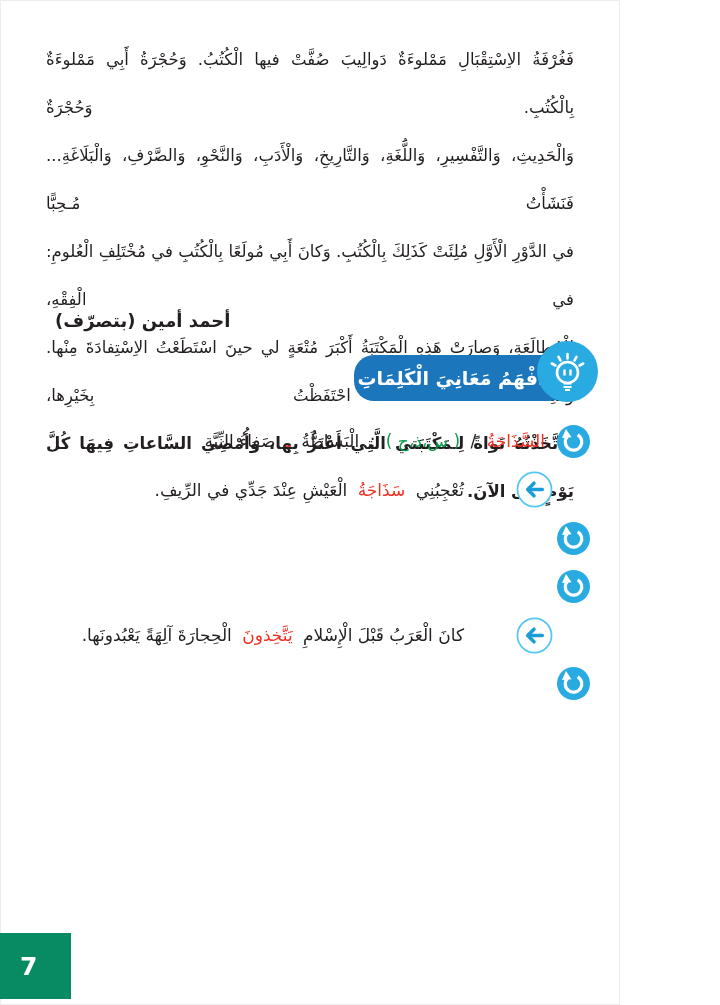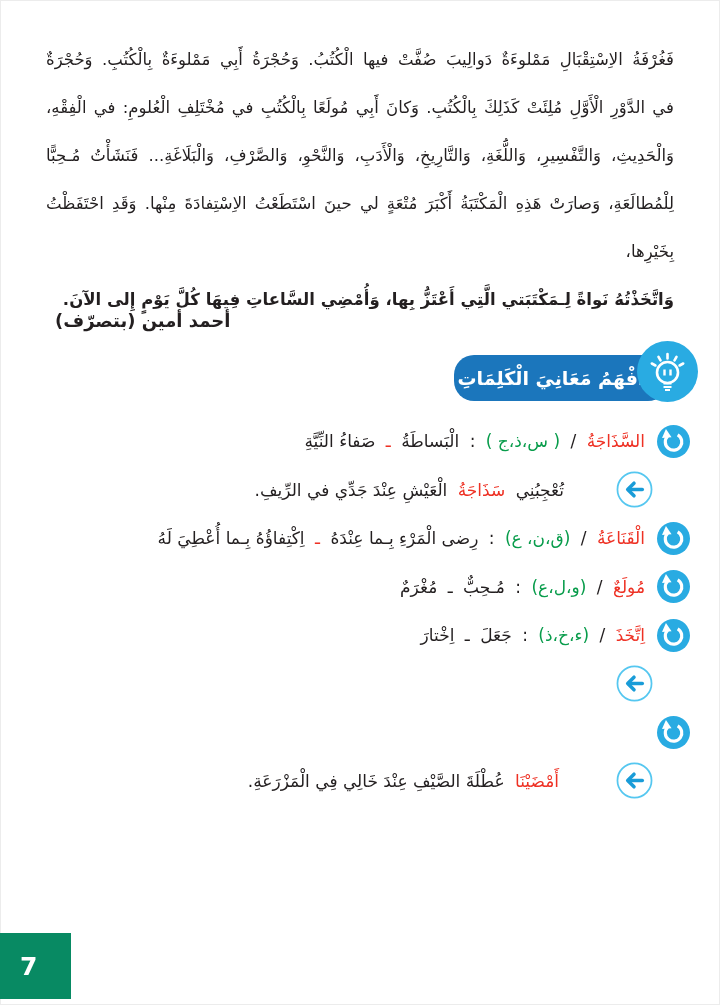--- a/index.html
+++ b/index.html
@@ -1,17 +1,17 @@
 <!DOCTYPE html>
 <html lang="ar"><head>
 <meta charset="utf-8">
 <style>
   html,body{margin:0;padding:0;background:#fff;}
   .page{
-    position:relative;width:720px;height:1005px;background:#ffffff;overflow:hidden;
+    position:relative;width:620px;height:1005px;background:#ffffff;overflow:hidden;
     font-family:"DejaVu Sans",sans-serif;color:#231f20;direction:rtl;
     box-shadow:inset 0 0 0 1px #ececec;
   }
   
   .passage{position:absolute;top:36px;right:46px;left:46px;font-size:16.5px;color:#231f20;}
   .pline{line-height:48px;text-align:justify;text-align-last:justify;white-space:normal;}
   .pline.last{text-align-last:right;font-weight:bold;}
   .attribution{position:absolute;top:310px;left:55px;font-size:18px;font-weight:bold;direction:rtl;}
   
   .banner{
@@ -38,22 +38,22 @@
     box-sizing:border-box;font-size:25px;font-weight:bold;
   }
 </style>
 </head>
 <body>
 
 <div class="page">
 
   <div class="passage">
     <div class="pline">فَغُرْفَةُ الاِسْتِقْبَالِ مَمْلوءَةٌ دَوالِيبَ صُفَّتْ فيها الْكُتُبُ. وَحُجْرَةُ أَبِي مَمْلوءَةٌ بِالْكُتُبِ. وَحُجْرَةٌ</div>
+    <div class="pline">وَالْحَدِيثِ، وَالتَّفْسِيرِ، وَاللُّغَةِ، وَالتَّارِيخِ، وَالْأَدَبِ، وَالنَّحْوِ، وَالصَّرْفِ، وَالْبَلَاغَةِ... فَنَشَأْتُ مُـحِبًّا</div>
     <div class="pline">في الدَّوْرِ الْأَوَّلِ مُلِئَتْ كَذَلِكَ بِالْكُتُبِ. وَكانَ أَبِي مُولَعًا بِالْكُتُبِ في مُخْتَلِفِ الْعُلومِ: في الْفِقْهِ،</div>
-    <div class="pline">وَالْحَدِيثِ، وَالتَّفْسِيرِ، وَاللُّغَةِ، وَالتَّارِيخِ، وَالْأَدَبِ، وَالنَّحْوِ، وَالصَّرْفِ، وَالْبَلَاغَةِ... فَنَشَأْتُ مُـحِبًّا</div>
     <div class="pline">لِلْمُطالَعَةِ، وَصارَتْ هَذِهِ الْمَكْتَبَةُ أَكْبَرَ مُتْعَةٍ لي حينَ اسْتَطَعْتُ الاِسْتِفادَةَ مِنْها. وَقَدِ احْتَفَظْتُ بِخَيْرِها،</div>
     <div class="pline last">وَاتَّخَذْتُهُ نَواةً لِـمَكْتَبَتي الَّتِي أَعْتَزُّ بِها، وَأُمْضِي السَّاعاتِ فِيهَا كُلَّ يَوْمٍ إِلى الآنَ.</div>
   </div>
 
   <div class="attribution">أحمد أمين (بتصرّف)</div>
 
   <div class="banner">
     <span class="banner-label">أَفْهَمُ مَعَانِيَ الْكَلِمَاتِ</span>
   </div>
   <div class="banner-bulb">
@@ -102,101 +102,56 @@
     </div>
 
     <div class="row word-row">
       <span class="icon">
         <svg viewBox="0 0 34 34" width="33" height="33">
           <circle cx="17" cy="17" r="17" fill="#29abe2"></circle>
           <path d="M21.3 10.1 A8.5 8.5 0 1 1 11 11.5" fill="none" stroke="#ffffff" stroke-width="3.3"></path>
           <polygon points="9.2,4.2 5.2,13.5 15,12.6" fill="#ffffff"></polygon>
         </svg>
       </span>
-      <span class="txt">
-        <span class="red">الْقَنَاعَةُ</span>
-        <span class="dark">/</span>
-        <span class="green">(ق،ن، ع)</span>
-        <span class="dark">:</span>
-        <span class="dark">رِضى الْمَرْءِ بِـما عِنْدَهُ</span>
-        <span style="color: rgb(238, 49, 36);">ـ</span>
-        <span class="dark">اِكْتِفاؤُهُ بِـما أُعْطِيَ لَهُ</span>
-      </span>
     </div>
 
     <div class="row word-row">
       <span class="icon">
         <svg viewBox="0 0 34 34" width="33" height="33">
           <circle cx="17" cy="17" r="17" fill="#29abe2"></circle>
           <path d="M21.3 10.1 A8.5 8.5 0 1 1 11 11.5" fill="none" stroke="#ffffff" stroke-width="3.3"></path>
           <polygon points="9.2,4.2 5.2,13.5 15,12.6" fill="#ffffff"></polygon>
         </svg>
       </span>
-      <span class="txt">
-        <span class="red">مُولَعٌ</span>
-        <span class="dark">/</span>
-        <span class="green">(و،ل،ع)</span>
-        <span class="dark">:</span>
-        <span class="dark">مُـحِبٌّ</span>
-        <span style="color: rgb(35, 31, 32);">ـ</span>
-        <span class="dark">مُغْرَمٌ</span>
-      </span>
     </div>
 
-    <div class="row word-row">
-      <span class="icon">
-        <svg viewBox="0 0 34 34" width="33" height="33">
-          <circle cx="17" cy="17" r="17" fill="#29abe2"></circle>
-          <path d="M21.3 10.1 A8.5 8.5 0 1 1 11 11.5" fill="none" stroke="#ffffff" stroke-width="3.3"></path>
-          <polygon points="9.2,4.2 5.2,13.5 15,12.6" fill="#ffffff"></polygon>
-        </svg>
-      </span>
-      <span class="txt">
-        <span class="red">اِتَّخَذَ</span>
-        <span class="dark">/</span>
-        <span class="green">(ء،خ،ذ)</span>
-        <span class="dark">:</span>
-        <span class="dark">جَعَلَ</span>
-        <span style="color: rgb(35, 31, 32);">ـ</span>
-        <span class="dark">اِخْتارَ</span>
-      </span>
-    </div>
     <div class="row ex-row">
       <span class="icon">
         <svg viewBox="0 0 38 38" width="37" height="37">
           <circle cx="19" cy="19" r="17.5" fill="#ffffff" stroke="#55c7f0" stroke-width="1.8"></circle>
           <path d="M27 19 H13.5" stroke="#199cd8" stroke-width="3.6" stroke-linecap="round" fill="none"></path>
           <path d="M18.5 12.5 L12 19 L18.5 25.5" fill="none" stroke="#199cd8" stroke-width="3.6" stroke-linecap="round" stroke-linejoin="round"></path>
         </svg>
+      </span>
+      <span class="txt">
+        <span class="dark">كانَ الْعَرَبُ قَبْلَ الْإِسْلامِ</span>
+        <span class="red">يَتَّخِذونَ</span>
+        <span class="dark">الْحِجارَةَ آلِهَةً يَعْبُدونَها.</span>
       </span>
     </div>
 
     <div class="row word-row">
       <span class="icon">
         <svg viewBox="0 0 34 34" width="33" height="33">
           <circle cx="17" cy="17" r="17" fill="#29abe2"></circle>
           <path d="M21.3 10.1 A8.5 8.5 0 1 1 11 11.5" fill="none" stroke="#ffffff" stroke-width="3.3"></path>
           <polygon points="9.2,4.2 5.2,13.5 15,12.6" fill="#ffffff"></polygon>
         </svg>
       </span>
     </div>
-    <div class="row ex-row">
-      <span class="icon">
-        <svg viewBox="0 0 38 38" width="37" height="37">
-          <circle cx="19" cy="19" r="17.5" fill="#ffffff" stroke="#55c7f0" stroke-width="1.8"></circle>
-          <path d="M27 19 H13.5" stroke="#199cd8" stroke-width="3.6" stroke-linecap="round" fill="none"></path>
-          <path d="M18.5 12.5 L12 19 L18.5 25.5" fill="none" stroke="#199cd8" stroke-width="3.6" stroke-linecap="round" stroke-linejoin="round"></path>
-        </svg>
-      </span>
-      <span class="txt">
-        <span class="dark"></span>
-        <span class="red">أَمْضَيْنَا</span>
-        <span class="dark">عُطْلَةَ الصَّيْفِ عِنْدَ خَالِي فِي الْمَزْرَعَةِ.</span>
-      </span>
-    </div>
 
   </div>
 
   <div class="pagenum">
     <span>7</span>
   </div>
 
 </div>
 
 </body></html>

